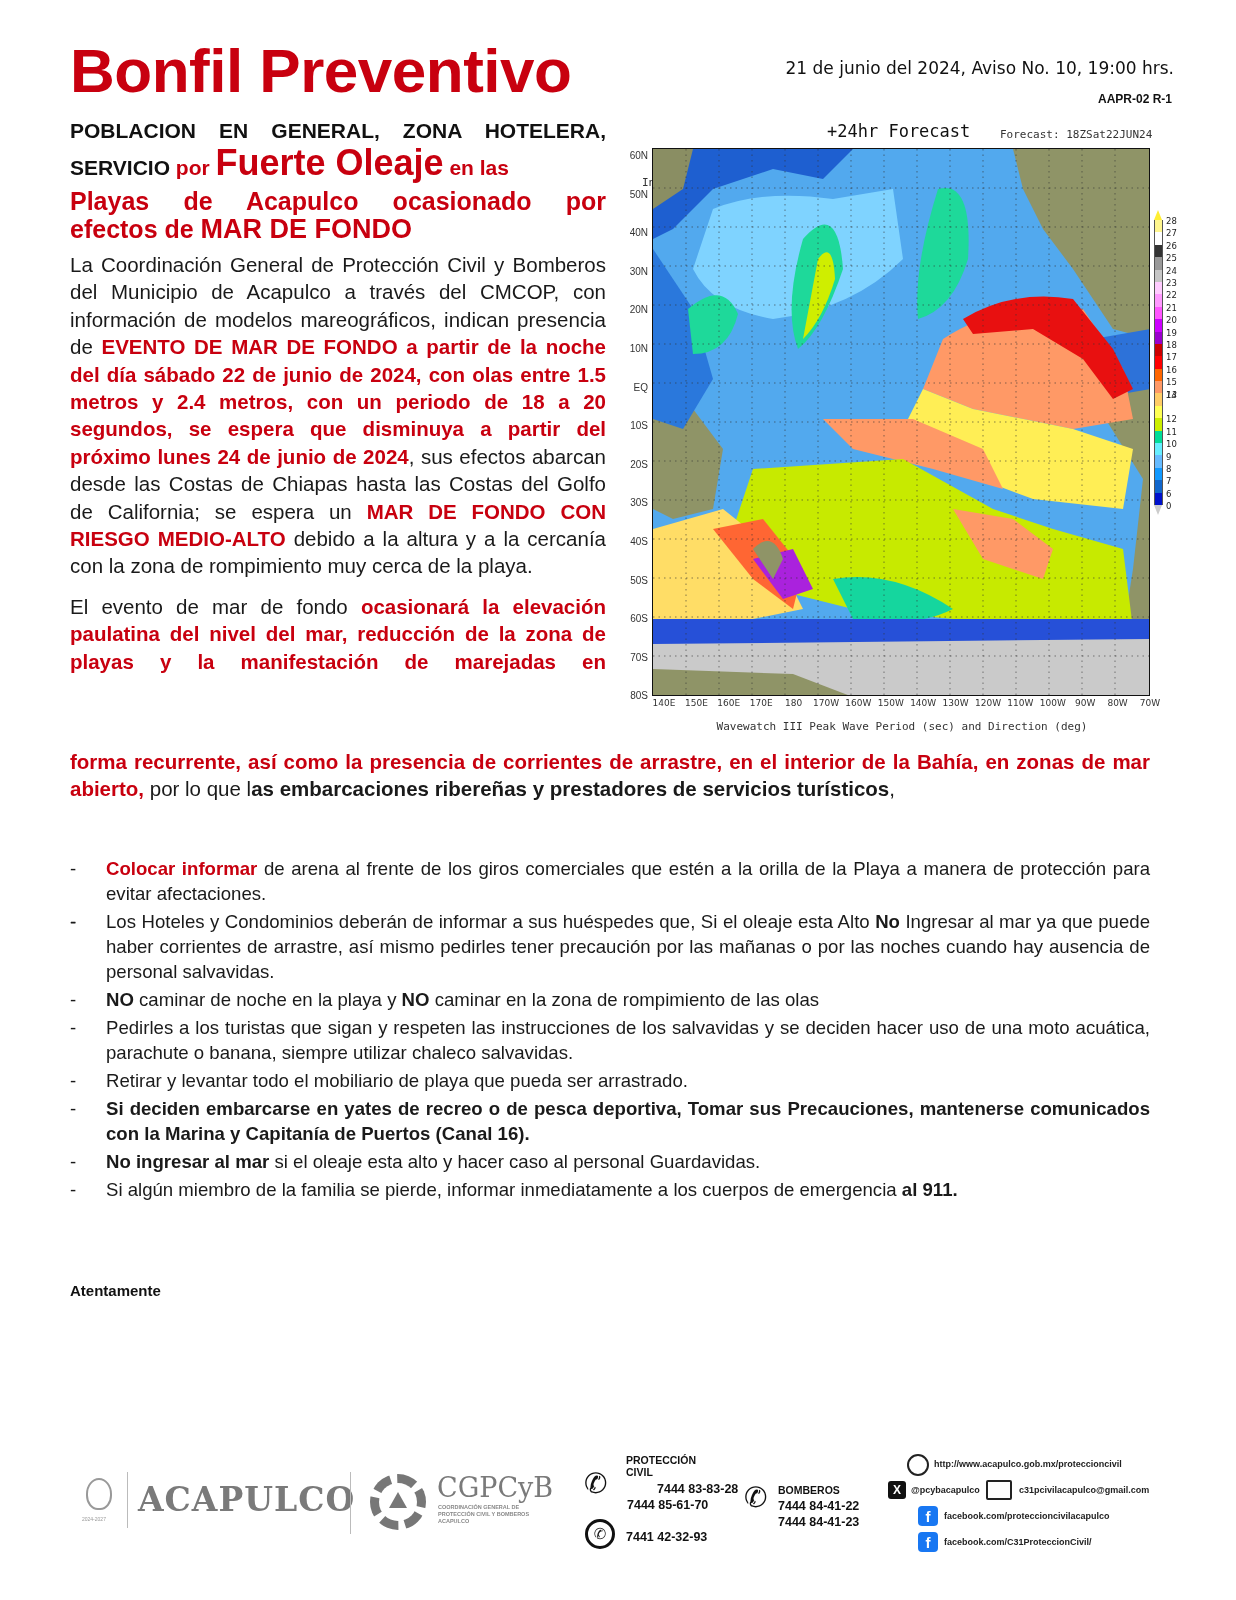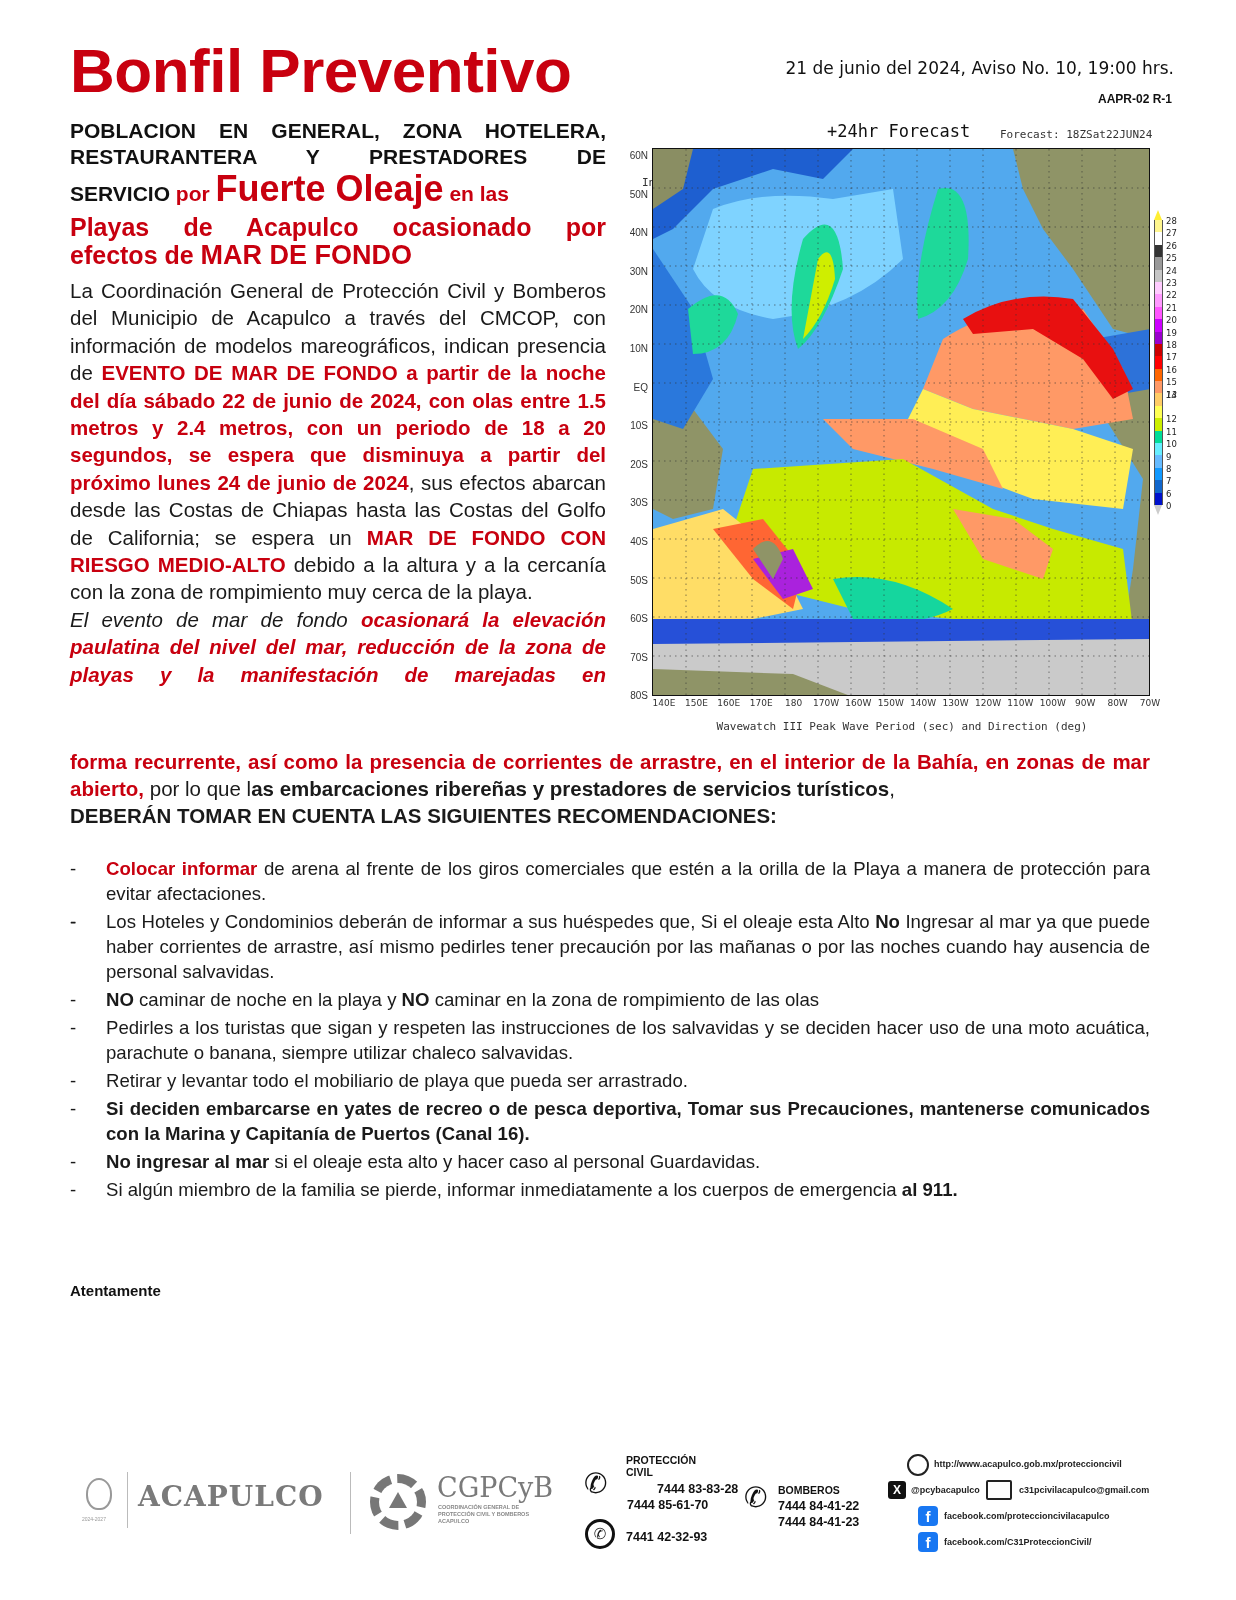--- a/index.html
+++ b/index.html
@@ -41,21 +41,21 @@
   #colorbar .cb { width: 9px; height: 12.4px; border-left: 1px solid #555; border-right: 1px solid #555; }
   #colorbar .tip { width: 0; height: 0; border-left: 4.5px solid transparent; border-right: 4.5px solid transparent; }
   #cb-labels { position: absolute; left: 544px; top: 92px; }
   #cb-labels .cbl { position: absolute; left: 0; font-size: 8.5px; color: #222; font-family: "DejaVu Sans", sans-serif; }
 
   
   #footer { position: absolute; left: 0; top: 1440px; width: 1236px; height: 130px; }
   #seal { position: absolute; left: 86px; top: 38px; width: 26px; height: 32px; border-radius: 50% 50% 45% 45%; border: 2px solid #999; }
   #seal-years { position: absolute; left: 82px; top: 76px; font-size: 5px; color: #999; }
   #div1 { position: absolute; left: 127px; top: 32px; width: 1px; height: 56px; background: #bbb; }
-  #acapulco-logo { position: absolute; left: 138px; top: 40px; font-family: "DejaVu Serif", serif; font-weight: bold; font-size: 28px; color: #7a7a7a; letter-spacing: 1px; }
+  #acapulco-logo { position: absolute; left: 138px; top: 40px; font-family: "DejaVu Serif", serif; font-weight: bold; font-size: 33px; color: #7a7a7a; letter-spacing: 1px; }
   #div2 { position: absolute; left: 350px; top: 32px; width: 1px; height: 62px; background: #bbb; }
   #cgp-emblem { position: absolute; left: 370px; top: 34px; width: 56px; height: 56px; border-radius: 50%; border: 9px dashed #777; }
   #cgp-tri { position: absolute; left: 389px; top: 52px; width: 0; height: 0; border-left: 9px solid transparent; border-right: 9px solid transparent; border-bottom: 16px solid #777; }
   #cgp-name { position: absolute; left: 437px; top: 32px; font-family: "DejaVu Serif", serif; font-size: 27px; color: #7a7a7a; }
   #cgp-sub { position: absolute; left: 438px; top: 64px; width: 110px; font-size: 5.5px; line-height: 7px; color: #888; font-weight: bold; }
 
   .phone-icon { position: absolute; font-size: 28px; color: #111; line-height: 1; }
   .ft-lbl { position: absolute; font-size: 10.5px; font-weight: bold; color: #111; line-height: 12px; }
   .ft-num { position: absolute; font-size: 12.5px; font-weight: bold; color: #111; }
   .wa-icon { position: absolute; width: 30px; height: 30px; border: 3px solid #111; border-radius: 50%; text-align: center; font-size: 15px; line-height: 24px; }
@@ -67,31 +67,30 @@
 </style>
 </head>
 <body>
 
 <div id="title">Bonfil Preventivo</div>
 <div id="dateline">21 de junio del 2024, Aviso No. 10, 19:00 hrs.</div>
 <div id="code">AAPR-02 R-1</div>
 
 <div id="leftcol">
   <div class="hdr">POBLACION EN GENERAL, ZONA HOTELERA,</div>
-  <div class="hdr">RESTAURANTERA Y PRESTADORES DE</div>
   <div class="hdr3">
     <span>SERVICIO</span><span class="red"> por </span><span class="red big">Fuerte Oleaje</span><span class="red"> en las</span>
   </div>
   <div class="hdr-red" style="text-align-last: justify;">Playas de Acapulco ocasionado por</div>
   <div class="hdr-red"><span>efectos de </span><span style="font-size:27px">MAR DE FONDO</span></div>
 
   <p class="para">
     <span>La Coordinación General de Protección Civil y Bomberos del Municipio de Acapulco a través del CMCOP, con información de modelos mareográficos, indican presencia de </span><span class="red b">EVENTO DE MAR DE FONDO a partir de la noche del día sábado 22 de junio de 2024, con olas entre 1.5 metros y 2.4 metros, con un periodo de 18 a 20 segundos, se espera que disminuya a partir del próximo lunes 24 de junio de 2024</span><span>, sus efectos abarcan desde las Costas de Chiapas hasta las Costas del  Golfo de California; se espera un </span><span class="red b">MAR DE FONDO CON RIESGO MEDIO-ALTO</span><span> debido a la altura y a la cercanía con la zona de rompimiento muy cerca de la playa.</span>
   </p>
-  <p class="para" style="margin-top:0; text-align-last: justify; font-style: italic;">
+  <p class="para" style="margin-top:13px; text-align-last: justify;">
     <span>El evento de mar de fondo </span><span class="red b">ocasionará la elevación paulatina del nivel del mar, reducción de la zona de playas y la manifestación de marejadas en</span>
   </p>
 </div>
 
 <div id="figure">
   <div id="fig-init">Initialized: 18ZFri21JUN24</div>
   <div id="fig-title">+24hr Forecast</div>
   <div id="fig-fcst">Forecast: 18ZSat22JUN24</div>
   <div id="lat-axis">
       <div class="lat" style="top: 32px;">60N</div>
@@ -239,21 +238,20 @@
       <div class="cbl" style="top: 254px;">8</div>
       <div class="cbl" style="top: 266.4px;">7</div>
       <div class="cbl" style="top: 278.8px;">6</div>
       <div class="cbl" style="top: 291.2px;">0</div>
     </div>
   <div id="fig-caption">Wavewatch III Peak Wave Period (sec) and Direction (deg)</div>
 </div>
 
 <p id="fullpara">
   <span class="red b">forma recurrente, así como la presencia de corrientes de arrastre, en el interior  de la Bahía, en zonas de mar abierto,</span><span> por lo que l</span><span class="b">as embarcaciones ribereñas y prestadores de servicios turísticos</span><span>,</span><br>
-  <span class="b">DEBERÁN TOMAR EN CUENTA LAS SIGUIENTES RECOMENDACIONES:</span>
 </p>
 
 <ul id="recs">
     <li><span class="dash">-</span><span class="red b">Colocar informar</span><span> de arena al frente de los giros comerciales que estén a la orilla de la Playa a manera de protección para evitar afectaciones.</span></li>
     <li><span class="dash">-</span></li>
     <li><span class="dash">-</span><span>Los Hoteles y Condominios deberán de informar a sus huéspedes que, Si el oleaje esta Alto </span><span class="b">No</span><span> Ingresar al mar ya que puede haber corrientes de arrastre, así mismo pedirles tener precaución por las mañanas o por las noches cuando hay ausencia de personal salvavidas.</span></li>
     <li><span class="dash">-</span><span class="b">NO</span><span> caminar de noche en la playa y </span><span class="b">NO</span><span> caminar en la zona de rompimiento de las olas</span></li>
     <li><span class="dash">-</span><span>Pedirles a los turistas que sigan y respeten las instrucciones de los salvavidas y se deciden hacer uso de una moto acuática, parachute o banana, siempre utilizar chaleco salvavidas.</span></li>
     <li><span class="dash">-</span><span>Retirar y levantar todo el mobiliario de playa que pueda ser arrastrado.</span></li>
     <li><span class="dash">-</span><span class="b">Si deciden embarcarse en yates de recreo o de pesca deportiva, Tomar sus Precauciones, mantenerse comunicados con la Marina y Capitanía de Puertos (Canal 16).</span></li>

